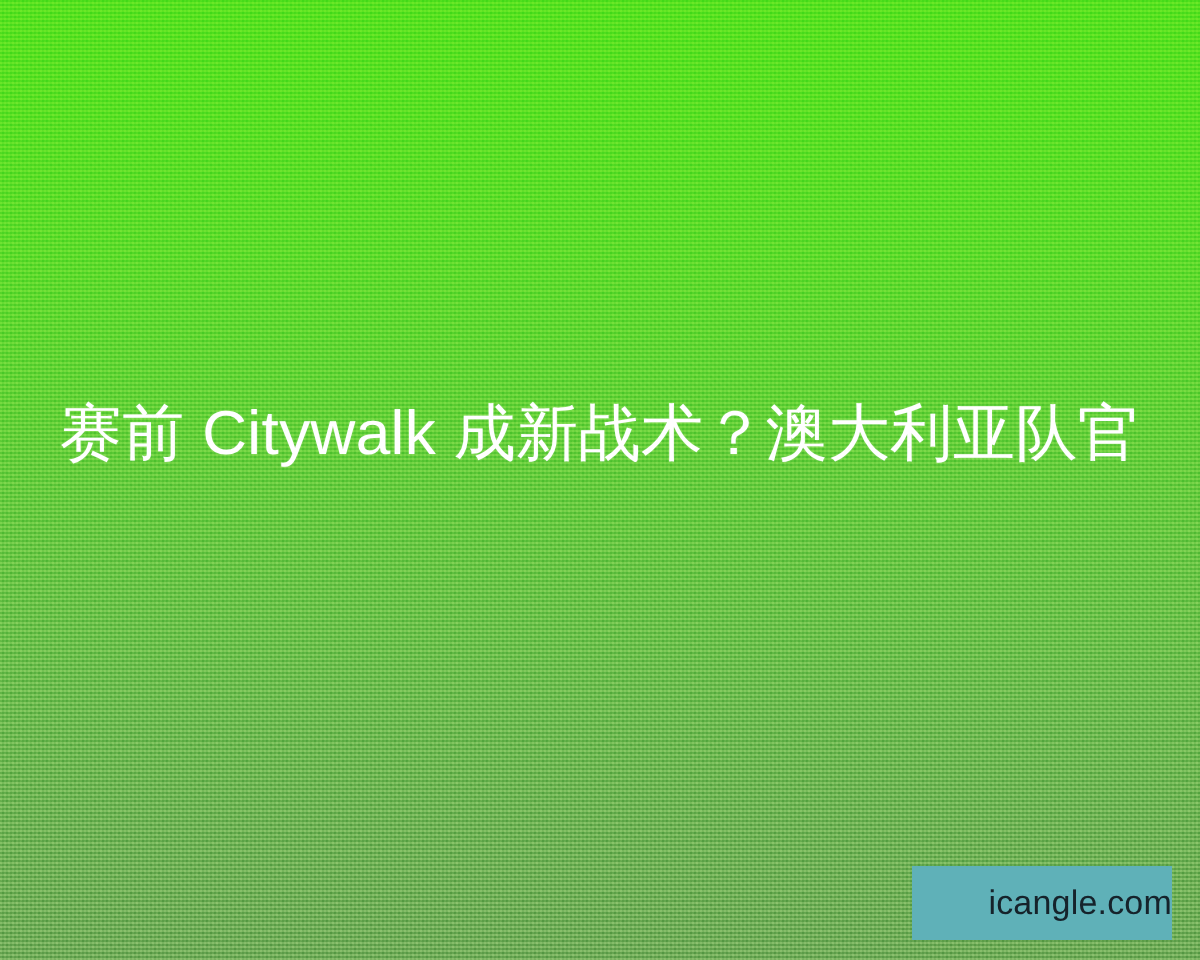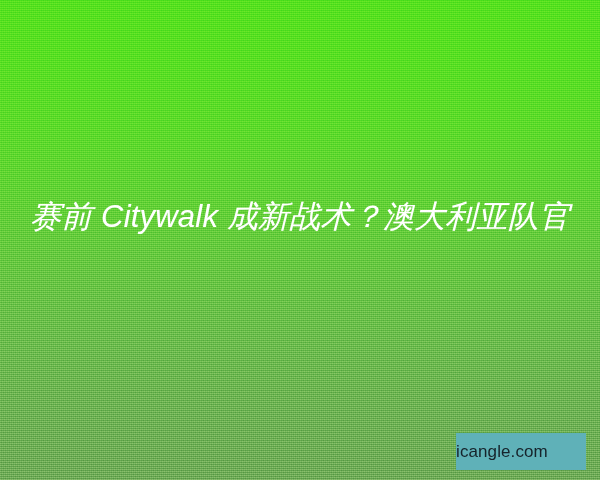--- a/index.html
+++ b/index.html
@@ -62,33 +62,32 @@
     color: #ffffff;
     font-size: 31px;
     line-height: 41px;
     font-weight: 400;
     letter-spacing: 0.2px;
     white-space: nowrap;
     text-shadow: 0 0 1px rgba(255,255,255,0.35);
   }
   #headline .hl-line {
     display: block;
-    font-style: italic;
   }
 
   #watermark {
     position: absolute;
     left: 456px;
     top: 433px;
     width: 130px;
     height: 37px;
     background: #5fb1b8;
     display: flex;
     align-items: center;
-    justify-content: flex-start;
+    justify-content: flex-end;
   }
   #watermark .wm-text {
     color: #16232b;
     font-size: 17px;
     line-height: 17px;
     font-weight: 400;
     letter-spacing: 0.1px;
   }
 </style>
 </head>

